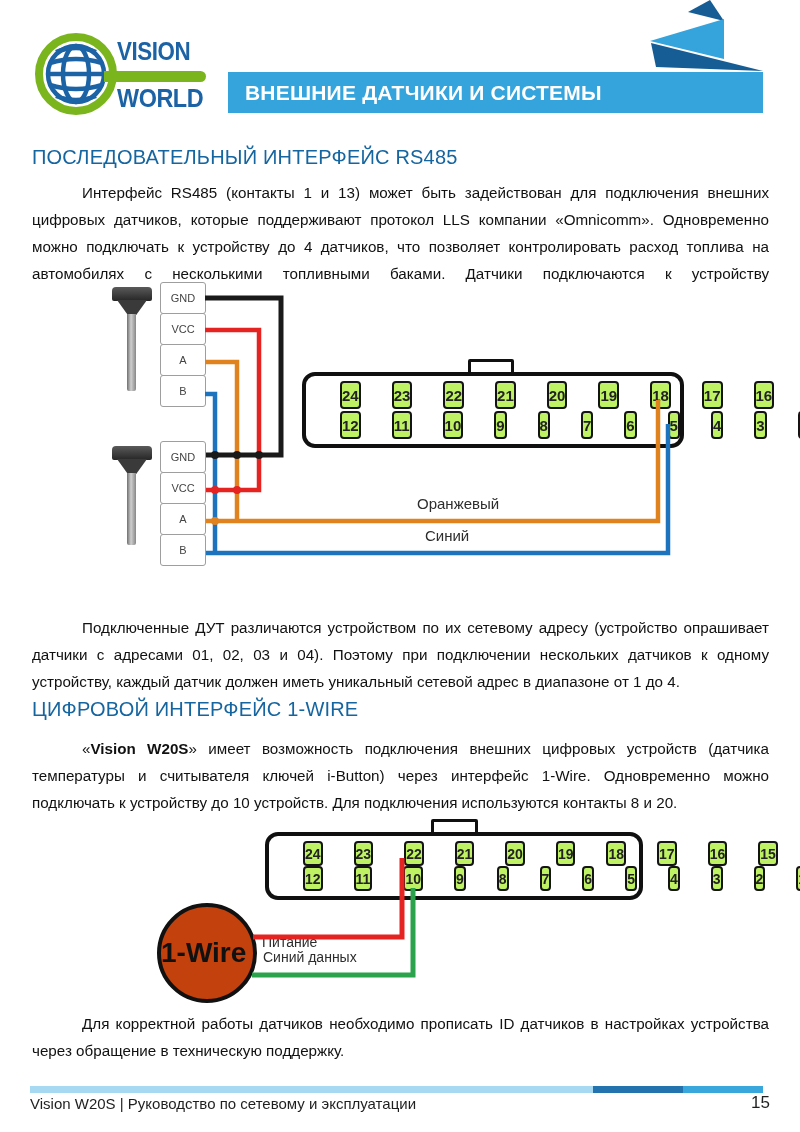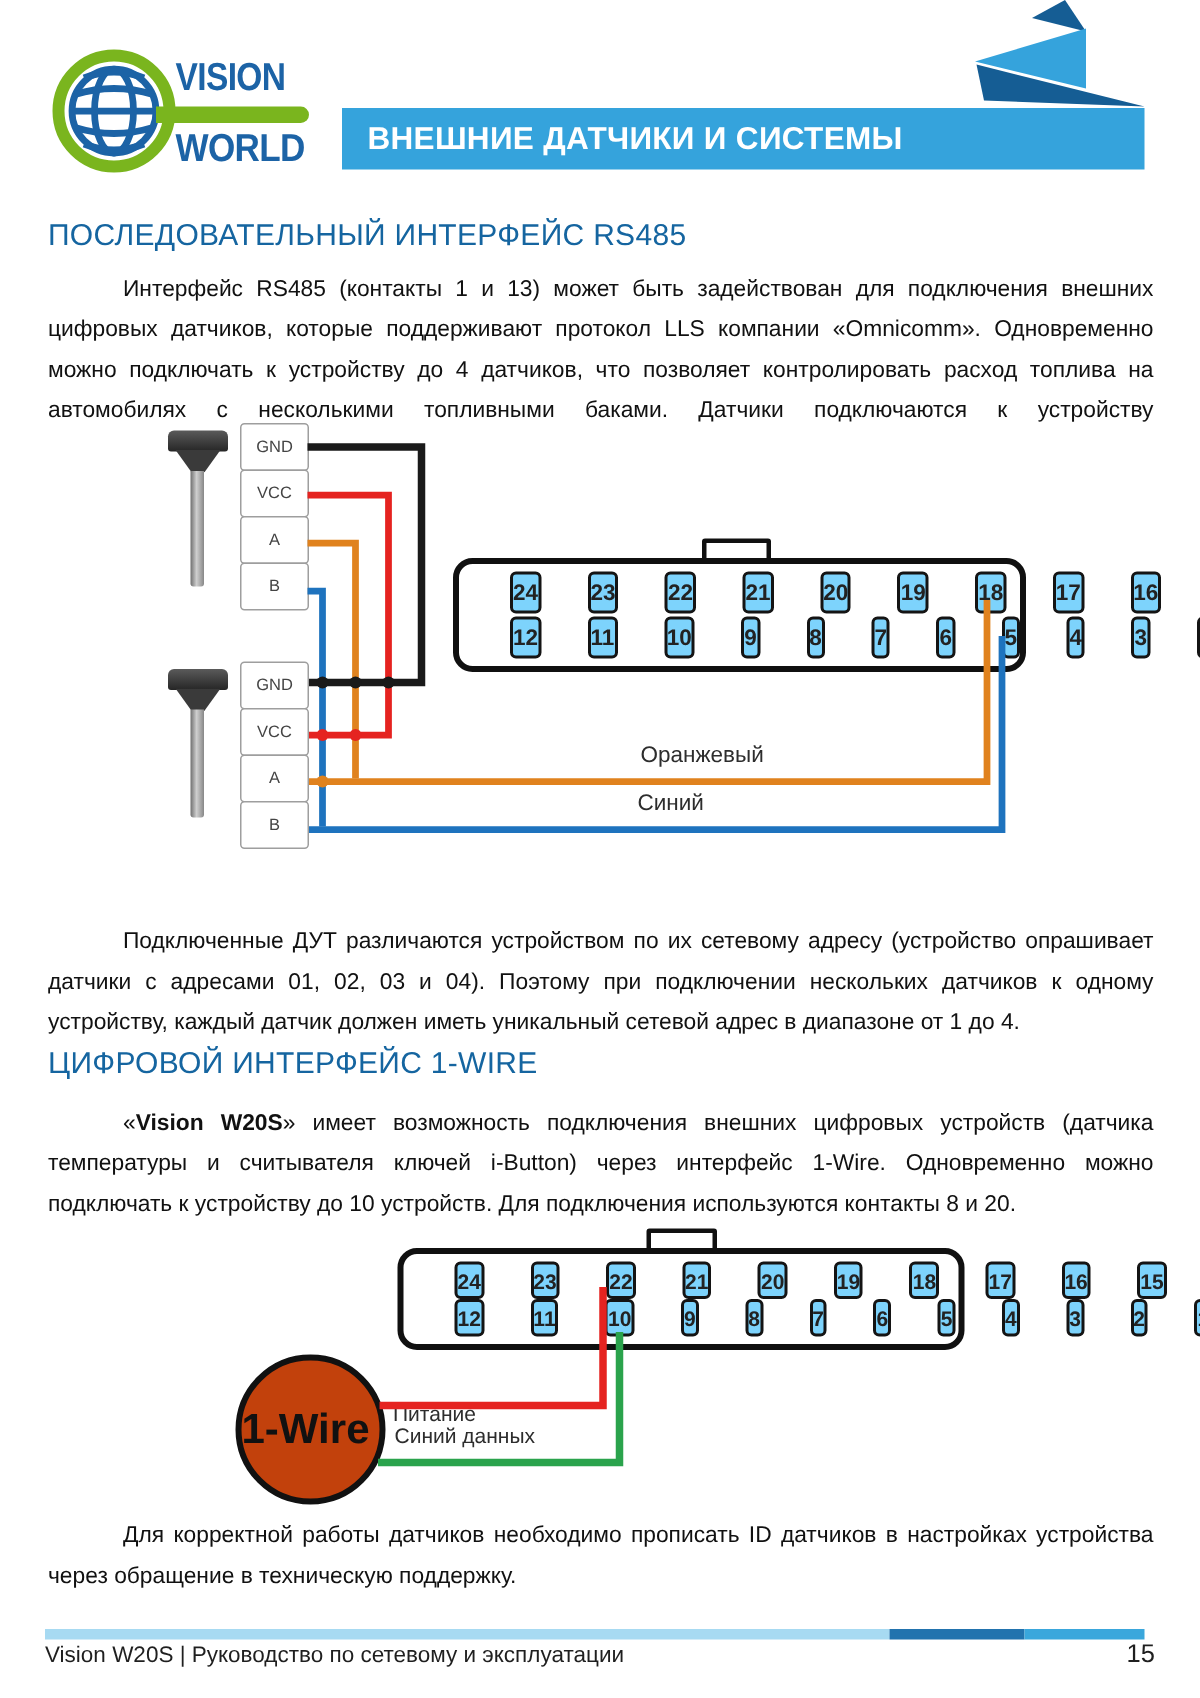--- a/index.html
+++ b/index.html
@@ -31,21 +31,21 @@
     font-size:11px;color:#444;}
   .probe-cap{width:40px;height:14px;background:linear-gradient(#5a5a5a,#262626);border-radius:4px 4px 2px 2px;}
   .probe-neck{width:30px;height:15px;background:#3a3a3a;
     clip-path:polygon(0 0,100% 0,64% 100%,36% 100%);}
   .probe-rod{width:9px;background:linear-gradient(90deg,#6f6f6f,#cfcfcf 45%,#878787);border-radius:0 0 2px 2px;}
 
   .connector{box-sizing:border-box;background:#fff;border:4px solid #101010;border-radius:13px;
     padding:5px 6px;display:flex;flex-direction:column;justify-content:space-between;z-index:2;}
   .conn-tab{box-sizing:border-box;background:#fff;border:3.5px solid #101010;border-radius:2px;z-index:1;}
   .pin-row{display:flex;gap:3px;}
-  .pin-row .pin{flex:1;box-sizing:border-box;background:#7dd3fc;border:2.5px solid #141414;
+  .pin-row .pin{flex:1;box-sizing:border-box;background:#bef264;border:2.5px solid #141414;
     border-radius:4px;display:flex;align-items:center;justify-content:center;
     font-weight:700;color:#222;margin-left:28px;}
   .conn1 .pin{height:28px;font-size:15px;}
   .conn2 .pin{height:25px;font-size:14px;}
 
   .wire-label{color:#2d2d2d;font-size:15px;}
   .wire-label.small{font-size:14px;}
   .node-circle{left:157px;top:903px;width:100px;height:100px;box-sizing:border-box;
     background:#c2410c;border:4px solid #111;border-radius:50%;
     display:flex;align-items:center;font-size:28px;font-weight:700;color:#111;}
@@ -138,21 +138,21 @@
         <div class="pin">7</div>
         <div class="pin">6</div>
         <div class="pin">5</div>
         <div class="pin">4</div>
         <div class="pin">3</div>
         <div class="pin">2</div>
         <div class="pin">1</div>
       </div>
   </div>
 
-  <div class="abs wire-label" style="left:427px;top:495px;text-align:center;">Оранжевый</div>
+  <div class="abs wire-label" style="left:417px;top:495px;text-align:center;">Оранжевый</div>
   <div class="abs wire-label" style="left:425px;top:527px;">Синий</div>
 
   <div class="abs para" style="top:614px;">Подключенные ДУТ различаются устройством по их сетевому адресу (устройство опрашивает датчики с адресами 01, 02, 03 и 04). Поэтому при подключении нескольких датчиков к одному устройству, каждый датчик должен иметь уникальный сетевой адрес в диапазоне от 1 до 4.</div>
 
   <div class="abs sec-title" style="top:698px;">ЦИФРОВОЙ ИНТЕРФЕЙС 1-WIRE</div>
 
   <div class="abs para" style="top:735px;">
     <span>«</span><b>Vision W20S</b><span>» имеет возможность подключения внешних цифровых устройств (датчика температуры и считывателя ключей i-Button) через интерфейс 1-Wire. Одновременно можно подключать к устройству до 10 устройств. Для подключения используются контакты 8 и 20.</span>
   </div>
 

